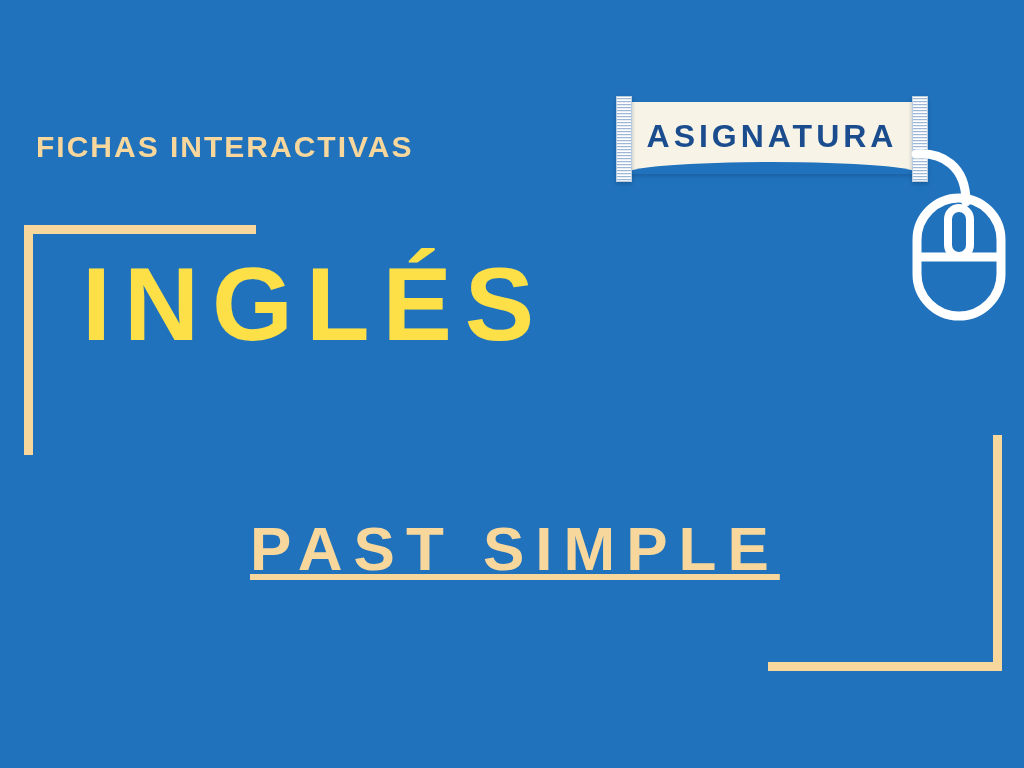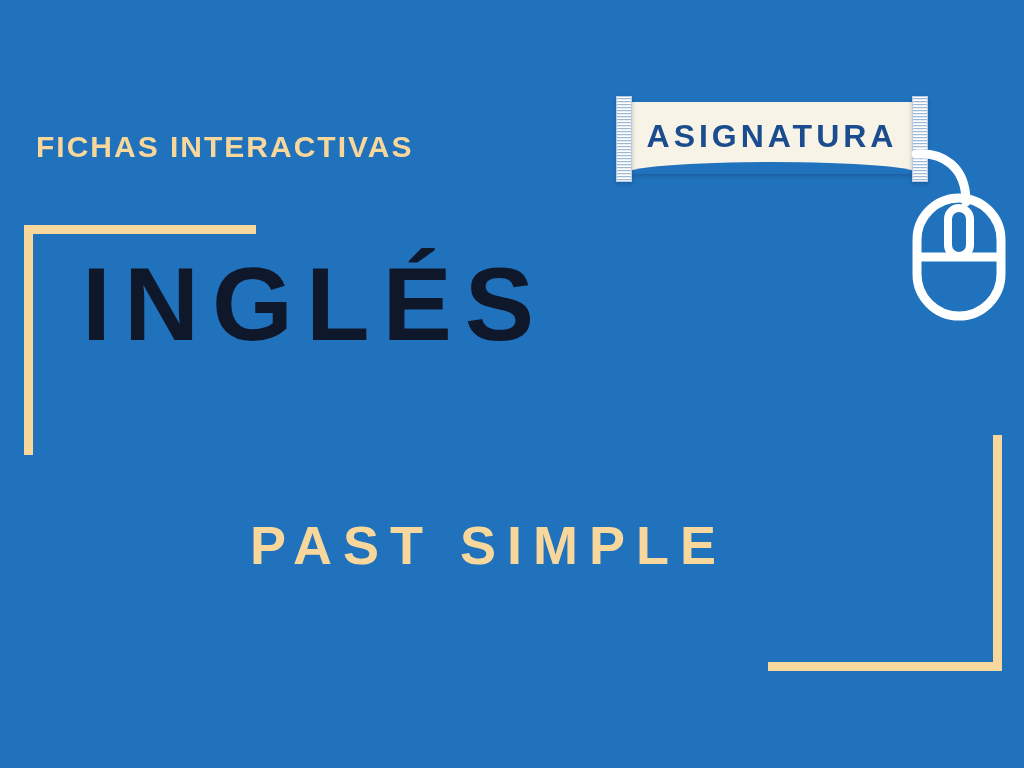--- a/index.html
+++ b/index.html
@@ -87,36 +87,37 @@
   }
 
   
   #subject-title {
     position: absolute;
     left: 82px;
     top: 252px;
     font-size: 104px;
     font-weight: bold;
     letter-spacing: 13px;
-    color: #0f172a;
+    color: #fde047;
     white-space: nowrap;
     line-height: 1;
   }
 
   
   #topic-title {
     position: absolute;
     left: 250px;
     top: 518px;
-    font-size: 54px;
+    font-size: 62px;
     font-weight: bold;
     letter-spacing: 11px;
     color: #f8d79c;
     white-space: nowrap;
     line-height: 1;
+    text-decoration: underline;
   }
 
   
   #banner {
     position: absolute;
     left: 612px;
     top: 96px;
     width: 320px;
     height: 86px;
   }

